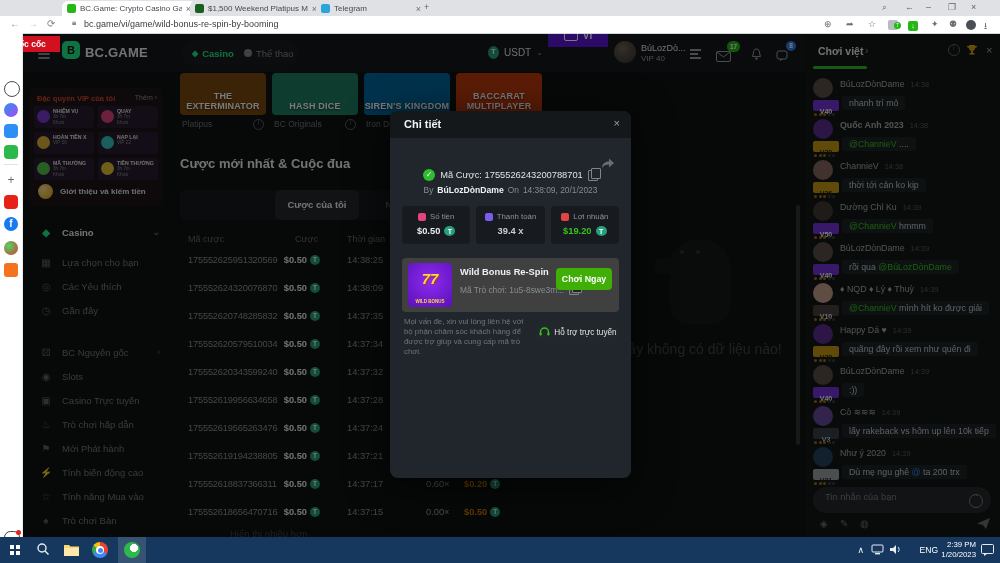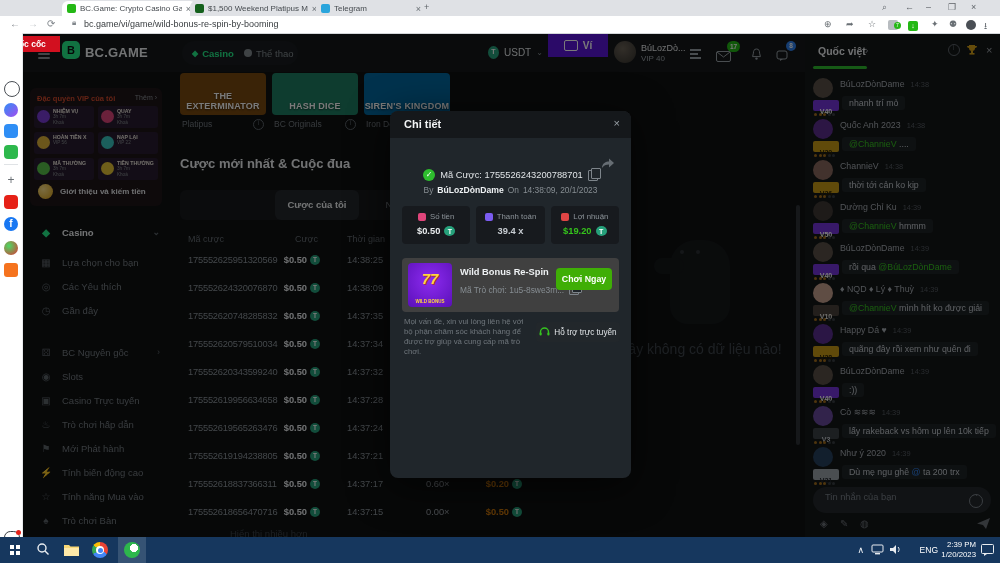--- a/index.html
+++ b/index.html
@@ -38,21 +38,21 @@
   
   #hamb span{display:block;width:12px;height:2px;background:#8a9095;margin:2px 0;border-radius:1px;}
   #logoicon{position:absolute;left:62px;top:41px;width:18px;height:18px;background:#24ee89;border-radius:5px;
     color:#0d0f10;font-weight:bold;font-size:11px;text-align:center;line-height:18px;}
   #logotext{position:absolute;left:85px;top:45px;font-size:13px;font-weight:bold;color:#eef1f2;letter-spacing:.2px;}
   #navpill{position:absolute;left:182px;top:41px;width:116px;height:24px;background:#191d20;border-radius:12px;}
   .navit{position:absolute;top:0;height:24px;display:flex;align-items:center;gap:4px;font-size:9.5px;}
   .coin{display:inline-block;width:11px;height:11px;border-radius:50%;background:#26a17b;position:relative;flex:0 0 11px;}
   .coin::after{content:"T";position:absolute;left:0;top:0;width:11px;height:11px;color:#fff;font-size:7px;
     font-weight:bold;text-align:center;line-height:11px;}
-  #vibtn{position:absolute;left:548px;top:33px;width:60px;height:24px;background:#5b16d9;border-radius:0;
+  #vibtn{position:absolute;left:548px;top:23px;width:60px;height:24px;background:#5b16d9;border-radius:0;
     display:flex;align-items:center;justify-content:center;gap:5px;color:#fff;font-size:10px;font-weight:bold;}
   .wlt{width:12px;height:9px;border:1px solid #fff;border-radius:2px;display:inline-block;}
   #uavatar{position:absolute;left:614px;top:41px;width:22px;height:22px;border-radius:50%;
     background:radial-gradient(circle at 40% 35%,#6a6257,#35322d);}
   #uname{position:absolute;left:641px;top:43px;font-size:9px;color:#e8eaec;}
   #uvip{position:absolute;left:641px;top:54px;font-size:8px;color:#9aa1a7;}
   .hdric{position:absolute;color:#9aa1a7;}
   .badge{position:absolute;border-radius:7px;color:#fff;font-size:6.5px;font-weight:bold;
     text-align:center;z-index:2;}
 
@@ -98,21 +98,21 @@
   #tab-active{left:95px;width:84px;background:#24282c;border-radius:6px;color:#eef1f2;font-weight:bold;}
   .thead{position:absolute;top:234px;font-size:9px;color:#666d73;}
   #rows{position:absolute;left:180px;top:248px;width:420px;}
   .trow{position:relative;height:28px;}
   .trow span{position:absolute;top:7px;font-size:9.3px;}
   .c-id{left:8px;color:#8d959b;letter-spacing:-.2px;}
   .c-bet{left:88px;width:52px;display:flex;justify-content:flex-end;align-items:center;gap:3px;}
   .c-bet b{color:#e9ecee;font-size:9.3px;}
   .c-time{left:167px;color:#8d959b;}
   .c-payout{left:246px;color:#9aa1a7;}
-  .c-profit{left:284px;width:58px;display:flex;justify-content:flex-end;align-items:center;gap:3px;}
+  .c-profit{left:284px;width:58px;display:flex;align-items:center;gap:3px;}
   .c-profit b{color:#d0790b;font-size:9.3px;}
   .coin.sm{width:10px;height:10px;flex:0 0 10px;}
   .coin.sm::after{width:10px;height:10px;line-height:10px;font-size:6.5px;}
   .pcoin{display:none;}
   .pcoin[data-has]{display:inline-block;}
   #showmore{position:absolute;left:230px;top:528px;font-size:9.5px;color:#3c4348;}
 
   
   #mascot{position:absolute;left:652px;top:232px;width:96px;height:100px;}
   #mascot .body{position:absolute;left:18px;top:8px;width:60px;height:84px;background:#16191b;border-radius:26px 26px 18px 18px;}
@@ -408,20 +408,28 @@
   </div>
     <div class="gcard">
     <div class="gart" style="background: #0369a1;">
         <span>Siren's Kingdom</span>
       </div>
     <div class="gprov">
         <span>Iron Do...</span>
         <i class="info"></i>
       </div>
   </div>
+    <div class="gcard">
+    <div class="gart" style="background: rgb(191, 59, 14);">
+        <span>Baccarat Multiplayer</span>
+      </div>
+    <div class="gprov">
+        <span></span>
+      </div>
+  </div>
   </div>
 
 <div id="sectitle">Cược mới nhất &amp; Cuộc đua</div>
 <div id="tabsbar">
   <span class="btabv" id="tab-active">Cược của tôi</span>
   <span class="btabv" style="left:179px;width:80px;">Người</span>
 </div>
 <span class="thead" style="left:188px;">Mã cược</span>
 <span class="thead" style="left:295px;">Cược</span>
 <span class="thead" style="left:347px;">Thời gian</span>
@@ -634,21 +642,21 @@
         <path d="M1.5 6 V5 a4 4 0 0 1 8 0 V6" fill="none" stroke="#35c41f" stroke-width="1.4"></path>
         <rect x="0.5" y="5.5" width="2.2" height="3" rx="1" fill="#35c41f"></rect>
         <rect x="8.3" y="5.5" width="2.2" height="3" rx="1" fill="#35c41f"></rect>
       </svg>
     <span>Hỗ trợ trực tuyến</span>
   </div>
 </div>
 
 <div id="chatpanel"></div>
 <div id="chhead">
-  <span id="chlang">Quốc việt</span>
+  <span id="chlang">Chơi việt</span>
   <span id="chchev">›</span>
   <span id="chline"></span>
   <i class="chic info" style="left:143px;width:10px;height:10px;"></i>
   <span class="chic" style="left:161px;top:9px;">
     <svg width="12" height="12" viewBox="0 0 12 12">
         <path d="M3 1 H9 V4 A3 3 0 0 1 3 4 Z" fill="#d4a017"></path>
         <path d="M1 2 H3 V4 A2 2 0 0 1 1 2 Z" fill="#d4a017"></path>
         <path d="M11 2 H9 V4 A2 2 0 0 0 11 2 Z" fill="#d4a017"></path>
         <rect x="5" y="6.5" width="2" height="2.5" fill="#d4a017"></rect>
         <rect x="3.5" y="9" width="5" height="1.6" fill="#d4a017"></rect>
@@ -666,21 +674,21 @@
         <i></i>
         <i></i>
         <i></i>
         <i></i>
         <i></i>
       </span>
     <span class="bubble"><span>nhanh trí mỏ</span><span class="mention"></span><span></span></span>
   </div>
     <div class="msg">
     <span class="av" style="background: rgb(92, 47, 142);"></span>
-    <span class="mname"><b style="font-weight:normal;">Quốc Anh 2023</b><span class="mtime">14:38</span></span>
+    <span class="mname"><b style="font-weight:bold;">Quốc Anh 2023</b><span class="mtime">14:38</span></span>
     <span class="vbadge" style="background: rgb(201, 155, 22);"><b style="color: rgb(46, 37, 3);">V29</b></span>
     <span class="dots">
         <i></i>
         <i></i>
         <i></i>
         <i></i>
         <i></i>
       </span>
     <span class="bubble"><span></span><span class="mention">@ChannieV</span><span> ....</span></span>
   </div>

